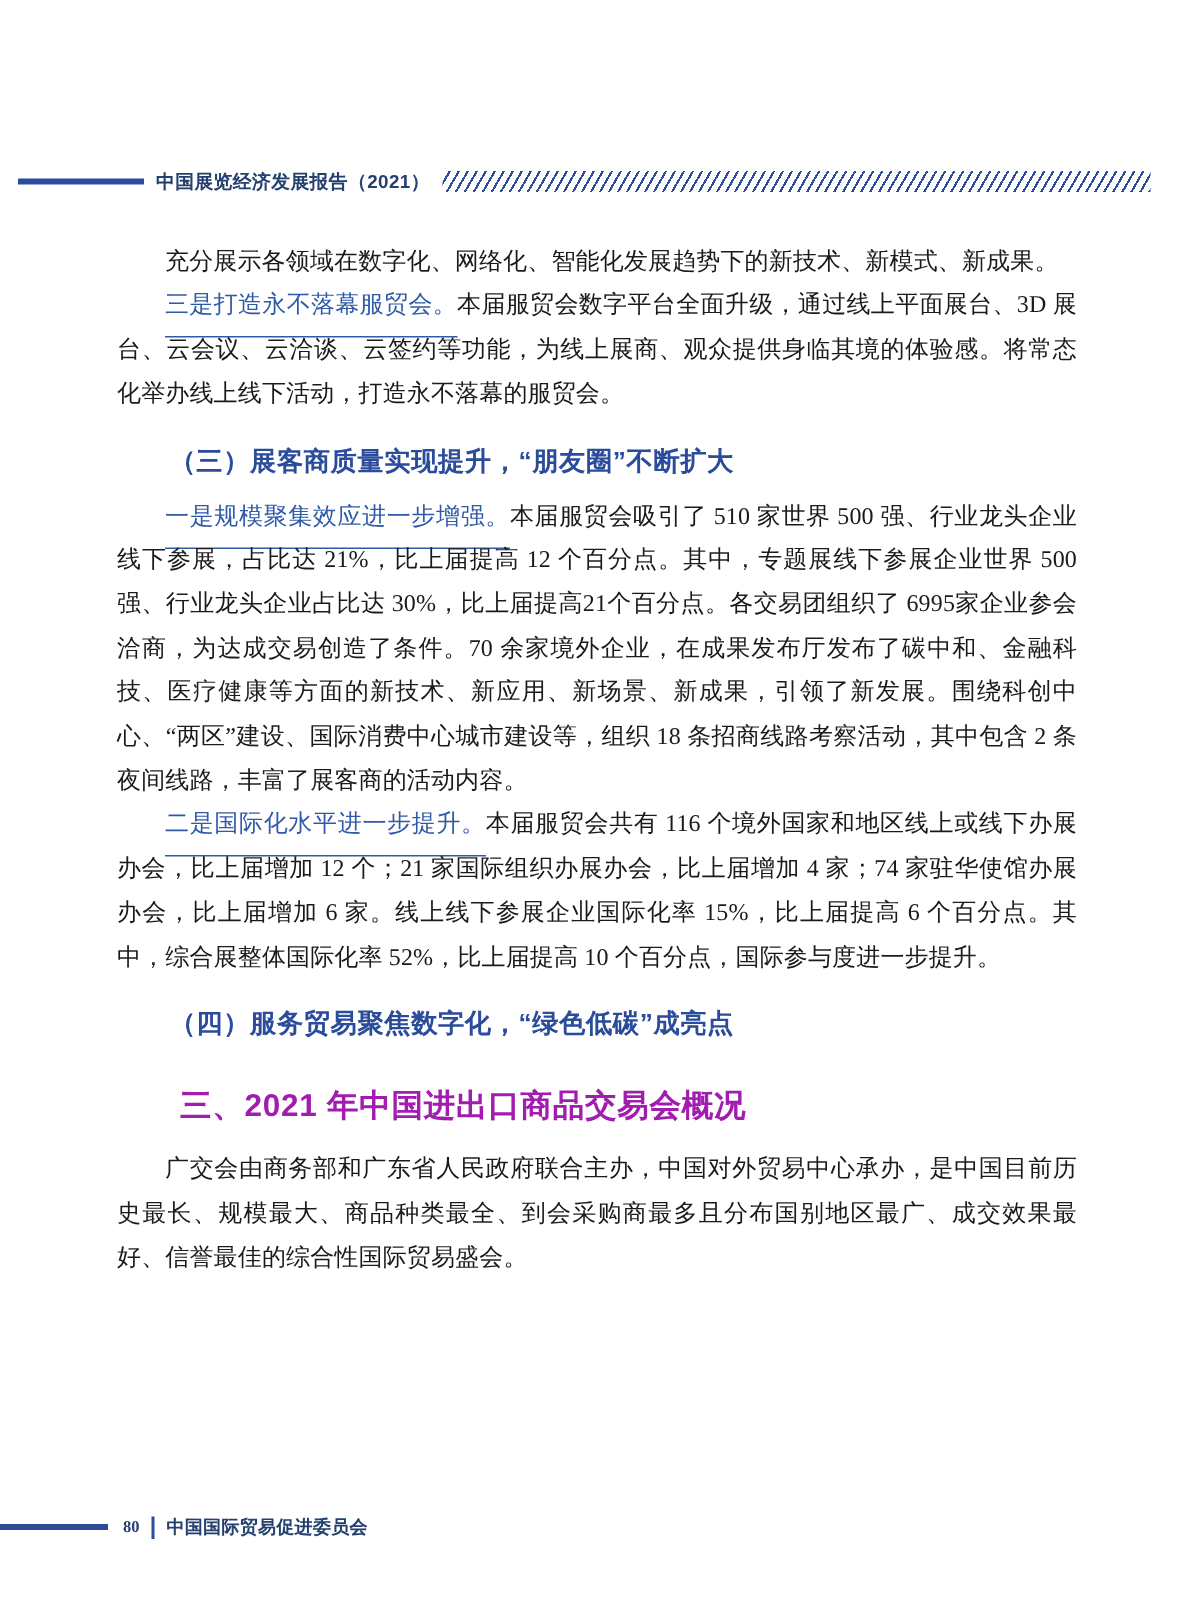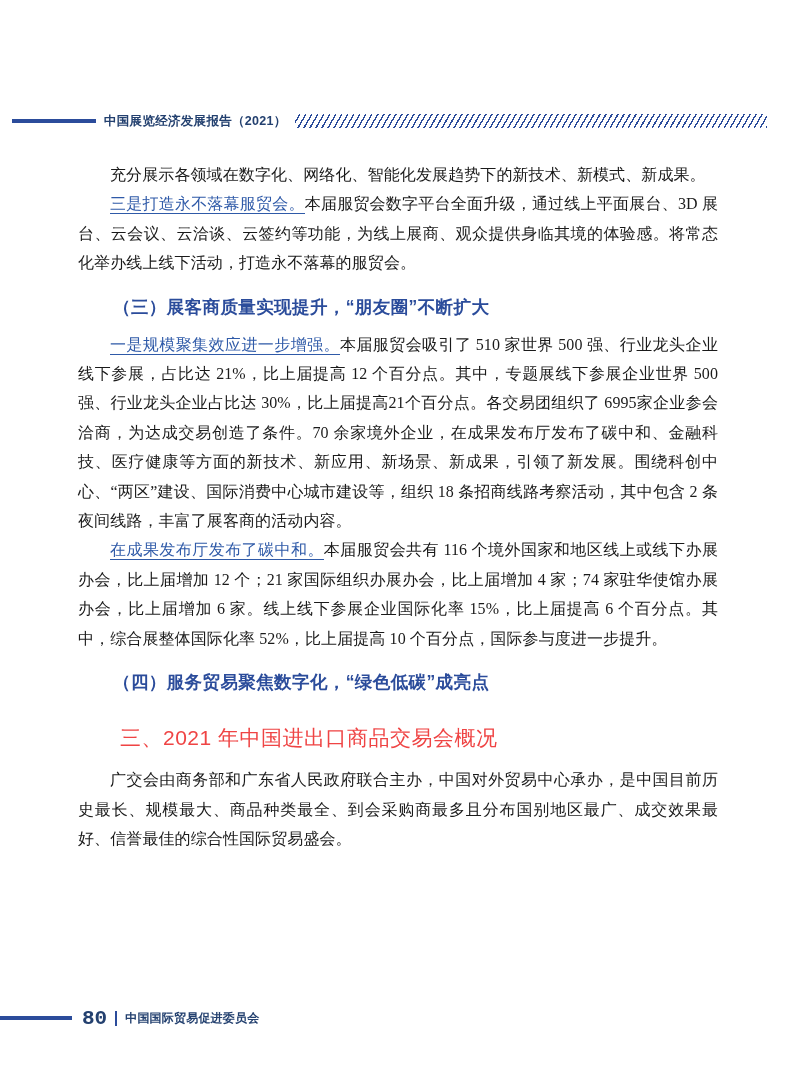--- a/index.html
+++ b/index.html
@@ -76,37 +76,37 @@
     text-align: justify;
     text-justify: inter-ideograph;
     letter-spacing: 0.1px;
   }
   p.indent {
     text-indent: 2em;
   }
   .blue-u {
     color: #2f5aa8;
     border-bottom: 1px solid #2f5aa8;
-    padding-bottom: 1px;
+    padding-bottom: 12px;
   }
   h2.sec {
     font-family: "Liberation Sans", "DejaVu Sans", sans-serif;
     color: #2b4c9b;
     font-size: 17.5px;
     font-weight: bold;
     margin: 14px 0 8px 0;
     text-indent: 2em;
     letter-spacing: 0.4px;
     line-height: 30px;
   }
   h1.big {
     font-family: "Liberation Sans", "DejaVu Sans", sans-serif;
-    color: #ef4444;
+    color: #a21caf;
     font-size: 21px;
-    font-weight: normal;
+    font-weight: bold;
     margin: 24px 0 10px 0;
     text-indent: 2em;
     letter-spacing: 0.5px;
     line-height: 34px;
   }
 
   
   .footer {
     position: absolute;
     left: 0;
@@ -116,22 +116,22 @@
     display: flex;
     align-items: center;
   }
   .footer-bar {
     width: 72px;
     height: 4px;
     background: #2b4c9b;
     flex: 0 0 auto;
   }
   .footer-page {
-    font-family: Liberation Mono, monospace;
-    font-size: 21px;
+    font-family: Liberation Serif, serif;
+    font-size: 11px;
     font-weight: bold;
     color: #23406f;
     margin-left: 10px;
   }
   .footer-div {
     width: 2px;
     height: 15px;
     background: #2b4c9b;
     margin: 0 8px;
   }
@@ -162,21 +162,21 @@
       <span class="blue-u">三是打造永不落幕服贸会。</span><span>本届服贸会数字平台全面升级，通过线上平面展台、3D 展台、云会议、云洽谈、云签约等功能，为线上展商、观众提供身临其境的体验感。将常态化举办线上线下活动，打造永不落幕的服贸会。</span>
     </p>
 
     <h2 class="sec">（三）展客商质量实现提升，“朋友圈”不断扩大</h2>
 
     <p class="indent">
       <span class="blue-u">一是规模聚集效应进一步增强。</span><span>本届服贸会吸引了 510 家世界 500 强、行业龙头企业线下参展，占比达 21%，比上届提高 12 个百分点。其中，专题展线下参展企业世界 500 强、行业龙头企业占比达 30%，比上届提高21个百分点。各交易团组织了 6995家企业参会洽商，为达成交易创造了条件。70 余家境外企业，在成果发布厅发布了碳中和、金融科技、医疗健康等方面的新技术、新应用、新场景、新成果，引领了新发展。围绕科创中心、“两区”建设、国际消费中心城市建设等，组织 18 条招商线路考察活动，其中包含 2 条夜间线路，丰富了展客商的活动内容。</span>
     </p>
 
     <p class="indent">
-      <span class="blue-u">在成果发布厅发布了碳中和。</span><span>本届服贸会共有 116 个境外国家和地区线上或线下办展办会，比上届增加 12 个；21 家国际组织办展办会，比上届增加 4 家；74 家驻华使馆办展办会，比上届增加 6 家。线上线下参展企业国际化率 15%，比上届提高 6 个百分点。其中，综合展整体国际化率 52%，比上届提高 10 个百分点，国际参与度进一步提升。</span>
+      <span class="blue-u">二是国际化水平进一步提升。</span><span>本届服贸会共有 116 个境外国家和地区线上或线下办展办会，比上届增加 12 个；21 家国际组织办展办会，比上届增加 4 家；74 家驻华使馆办展办会，比上届增加 6 家。线上线下参展企业国际化率 15%，比上届提高 6 个百分点。其中，综合展整体国际化率 52%，比上届提高 10 个百分点，国际参与度进一步提升。</span>
     </p>
 
     <h2 class="sec">（四）服务贸易聚焦数字化，“绿色低碳”成亮点</h2>
 
 
 
     <h1 class="big">三、2021 年中国进出口商品交易会概况</h1>
 
     <p class="indent">广交会由商务部和广东省人民政府联合主办，中国对外贸易中心承办，是中国目前历史最长、规模最大、商品种类最全、到会采购商最多且分布国别地区最广、成交效果最好、信誉最佳的综合性国际贸易盛会。</p>
 

